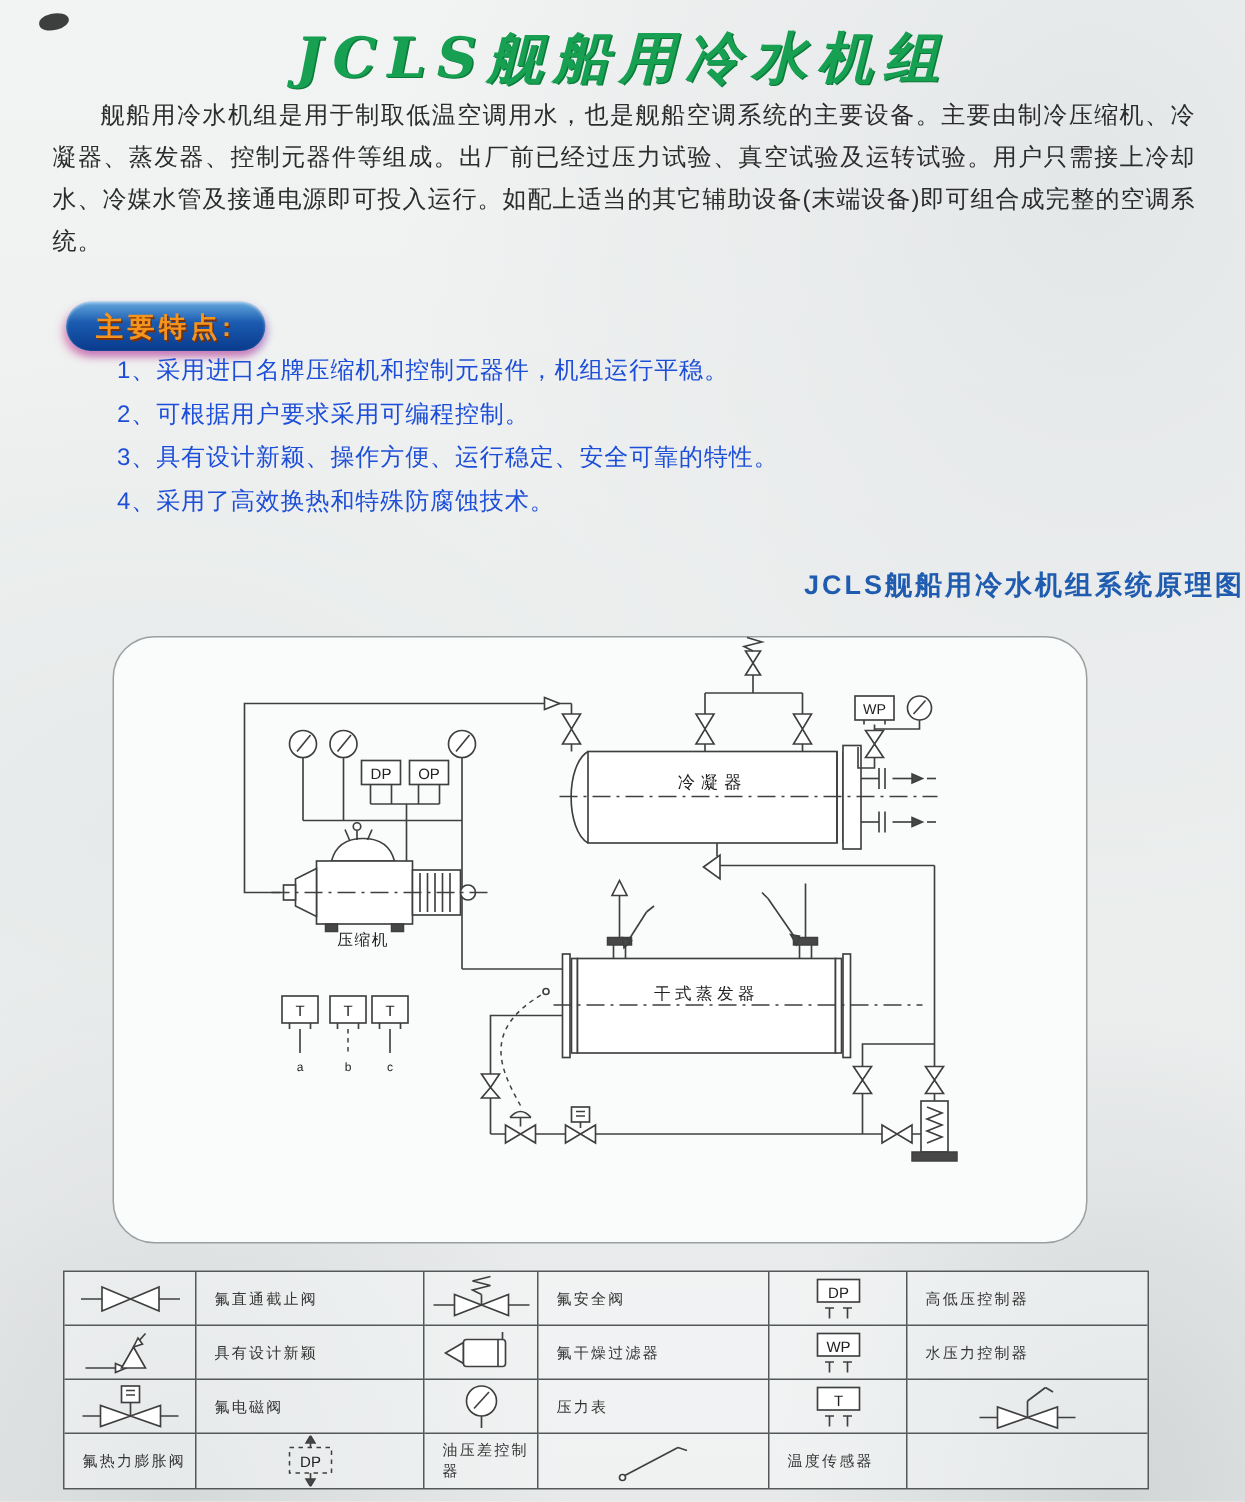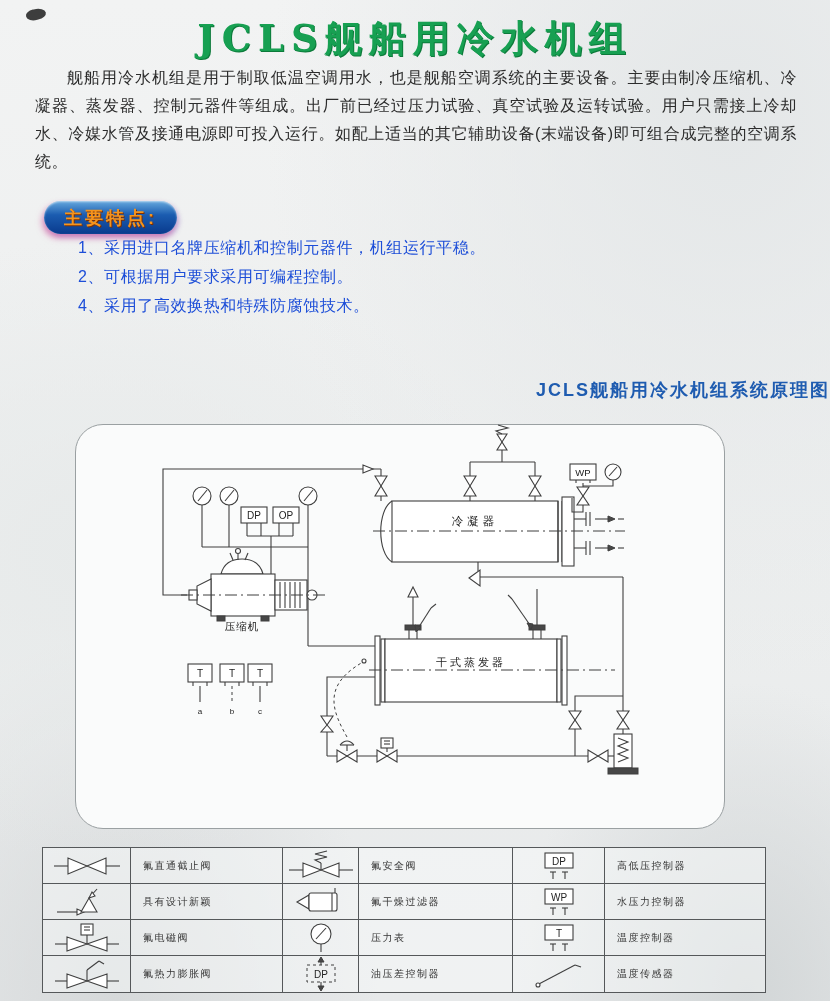--- a/index.html
+++ b/index.html
@@ -14,21 +14,21 @@
       radial-gradient(ellipse at 90% 99%, #d2d6d7 0%, rgba(210,214,215,0) 22%),
       linear-gradient(180deg,#f2f3f3 0%, #eceeee 60%, #e7e9ea 100%);
   }
   .ink-mark{
     position:absolute;left:26px;top:9px;width:20px;height:11px;
     background:#1d1d1d;border-radius:45% 60% 50% 55%;
     transform:rotate(-14deg);opacity:.85;
   }
   .page-title{
     position:absolute;top:14px;left:0;width:830px;text-align:center;
-    font-family:"DejaVu Serif",serif;font-weight:bold;
+    font-family:"DejaVu Serif",serif;font-style:italic;font-weight:bold;
     font-size:37px;letter-spacing:7px;color:#17a052;
     text-shadow:1px 1px 0 #0c7a3a;
   }
   .intro{
     position:absolute;top:64px;left:35px;width:762px;
     font-size:16px;line-height:28px;letter-spacing:.6px;color:#2c2c2c;
     text-align:justify;text-indent:2em;
   }
   .features-btn{
     position:absolute;top:180px;left:44px;height:33px;padding:0 20px;
@@ -86,20 +86,21 @@
 
 <div class="intro">舰船用冷水机组是用于制取低温空调用水，也是舰船空调系统的主要设备。主要由制冷压缩机、冷凝器、蒸发器、控制元器件等组成。出厂前已经过压力试验、真空试验及运转试验。用户只需接上冷却水、冷媒水管及接通电源即可投入运行。如配上适当的其它辅助设备(末端设备)即可组合成完整的空调系统。</div>
 
 <div class="features-btn">
   <span>主要特点:</span>
 </div>
 
 <div class="features-list">
   <div class="feat">1、采用进口名牌压缩机和控制元器件，机组运行平稳。</div>
   <div class="feat">2、可根据用户要求采用可编程控制。</div>
+  <div class="feat">3、具有设计新颖、操作方便、运行稳定、安全可靠的特性。</div>
   <div class="feat">4、采用了高效换热和特殊防腐蚀技术。</div>
 </div>
 
 <div class="diagram-title">JCLS舰船用冷水机组系统原理图</div>
 
 <div class="diagram-box">
   <svg viewBox="0 0 650 405" width="650" height="405">
 
     <polyline class="ln" points="306,45 88,45 88,171 112,171"></polyline>
     <polygon class="fw" points="288,41 288,49 298,45"></polygon>
@@ -391,21 +392,20 @@
   <div class="cell sym">
     <svg viewBox="0 0 72 34" width="72" height="34">
       <rect class="fw" x="22" y="4" width="28" height="15"></rect>
       <text x="36" y="16" font-size="10" text-anchor="middle">T</text>
       <line class="ln" x1="27" y1="23" x2="33" y2="23"></line>
         <line class="ln" x1="30" y1="23" x2="30" y2="30"></line>
       <line class="ln" x1="39" y1="23" x2="45" y2="23"></line>
         <line class="ln" x1="42" y1="23" x2="42" y2="30"></line>
     </svg>
   </div>
-  <div class="cell lab">温度控制器</div>
 
   <div class="cell sym">
     <svg viewBox="0 0 72 34" width="72" height="34">
       <line class="ln" x1="4" y1="24" x2="16" y2="24"></line>
         <line class="ln" x1="56" y1="24" x2="68" y2="24"></line>
       <polygon class="fw" points="16,17 16,31 36,24"></polygon>
         <polygon class="fw" points="56,17 56,31 36,24"></polygon>
       <line class="ln" x1="36" y1="24" x2="36" y2="13"></line>
       <line class="ln" x1="36" y1="13" x2="48" y2="4"></line>
         <line class="ln" x1="48" y1="4" x2="53" y2="7"></line>

